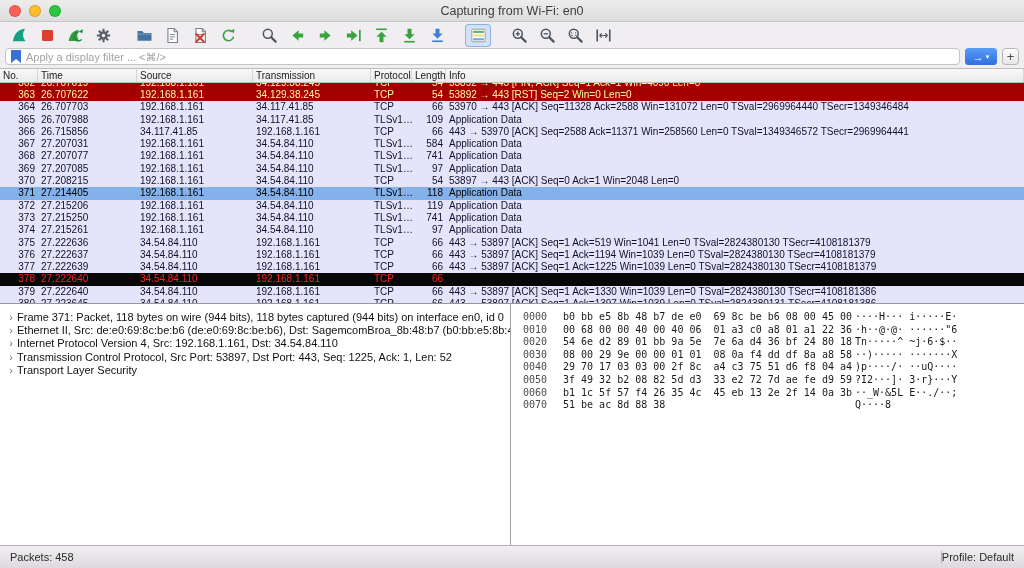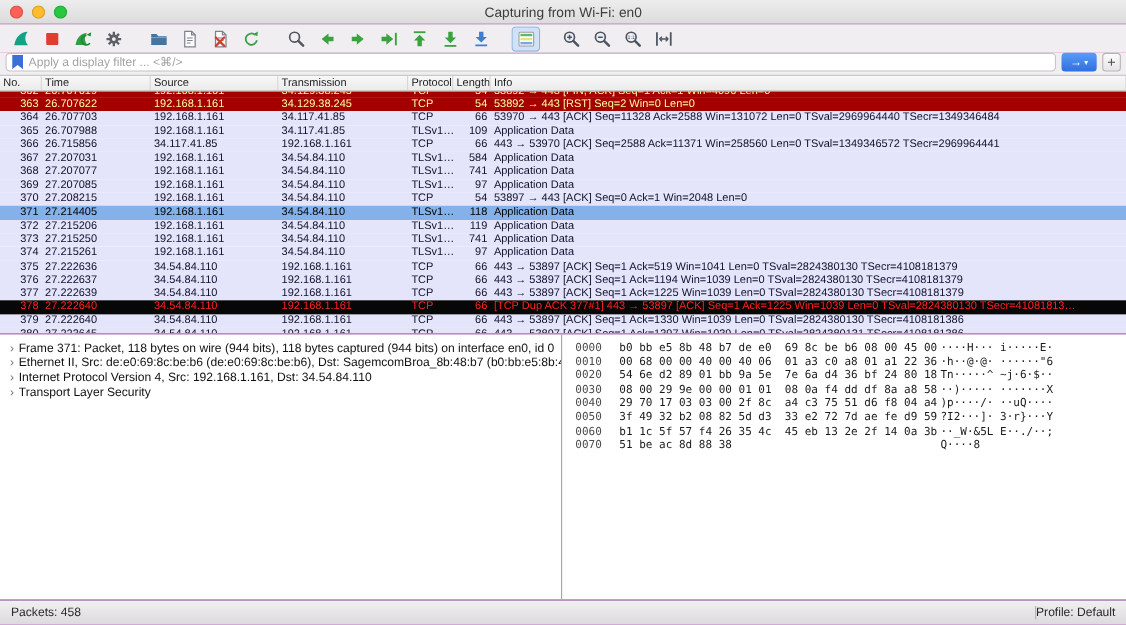--- a/index.html
+++ b/index.html
@@ -408,21 +408,20 @@
           <div class="cell col-length">66</div>
           <div class="cell col-info">443 → 53897 [ACK] Seq=1 Ack=1225 Win=1039 Len=0 TSval=2824380130 TSecr=4108181379</div>
         </div>
         <div class="prow bad-black">
           <div class="cell col-no">378</div>
           <div class="cell col-time">27.222640</div>
           <div class="cell col-source">34.54.84.110</div>
           <div class="cell col-destination">192.168.1.161</div>
           <div class="cell col-protocol">TCP</div>
           <div class="cell col-length">66</div>
-          <div class="cell col-info">[TCP Dup ACK 377#1] 443 → 53897 [ACK] Seq=1 Ack=1225 Win=1039 Len=0 TSval=2824380130 TSecr=41081813…</div>
         </div>
         <div class="prow normal">
           <div class="cell col-no">379</div>
           <div class="cell col-time">27.222640</div>
           <div class="cell col-source">34.54.84.110</div>
           <div class="cell col-destination">192.168.1.161</div>
           <div class="cell col-protocol">TCP</div>
           <div class="cell col-length">66</div>
           <div class="cell col-info">443 → 53897 [ACK] Seq=1 Ack=1330 Win=1039 Len=0 TSval=2824380130 TSecr=4108181386</div>
         </div>
@@ -436,20 +435,21 @@
           <div class="cell col-info">443 → 53897 [ACK] Seq=1 Ack=1397 Win=1039 Len=0 TSval=2824380131 TSecr=4108181386</div>
         </div>
       </div>
   </div>
 
   <div class="bottom">
     <div class="details-pane">
         <div class="dline"><span class="chev">›</span><span>Frame 371: Packet, 118 bytes on wire (944 bits), 118 bytes captured (944 bits) on interface en0, id 0</span></div>
         <div class="dline"><span class="chev">›</span><span>Ethernet II, Src: de:e0:69:8c:be:b6 (de:e0:69:8c:be:b6), Dst: SagemcomBroa_8b:48:b7 (b0:bb:e5:8b:48:b7)</span></div>
         <div class="dline"><span class="chev">›</span><span>Internet Protocol Version 4, Src: 192.168.1.161, Dst: 34.54.84.110</span></div>
+        <div class="dline"><span class="chev">›</span><span>Transmission Control Protocol, Src Port: 53897, Dst Port: 443, Seq: 1225, Ack: 1, Len: 52</span></div>
         <div class="dline"><span class="chev">›</span><span>Transport Layer Security</span></div>
       </div>
     <div class="hex-pane">
         <div class="hline"><span class="hoffset">0000</span><span class="hhex">b0 bb e5 8b 48 b7 de e0  69 8c be b6 08 00 45 00</span><span class="hascii">····H··· i·····E·</span></div>
         <div class="hline"><span class="hoffset">0010</span><span class="hhex">00 68 00 00 40 00 40 06  01 a3 c0 a8 01 a1 22 36</span><span class="hascii">·h··@·@· ······"6</span></div>
         <div class="hline"><span class="hoffset">0020</span><span class="hhex">54 6e d2 89 01 bb 9a 5e  7e 6a d4 36 bf 24 80 18</span><span class="hascii">Tn·····^ ~j·6·$··</span></div>
         <div class="hline"><span class="hoffset">0030</span><span class="hhex">08 00 29 9e 00 00 01 01  08 0a f4 dd df 8a a8 58</span><span class="hascii">··)····· ·······X</span></div>
         <div class="hline"><span class="hoffset">0040</span><span class="hhex">29 70 17 03 03 00 2f 8c  a4 c3 75 51 d6 f8 04 a4</span><span class="hascii">)p····/· ··uQ····</span></div>
         <div class="hline"><span class="hoffset">0050</span><span class="hhex">3f 49 32 b2 08 82 5d d3  33 e2 72 7d ae fe d9 59</span><span class="hascii">?I2···]· 3·r}···Y</span></div>
         <div class="hline"><span class="hoffset">0060</span><span class="hhex">b1 1c 5f 57 f4 26 35 4c  45 eb 13 2e 2f 14 0a 3b</span><span class="hascii">··_W·&amp;5L E··./··;</span></div>

